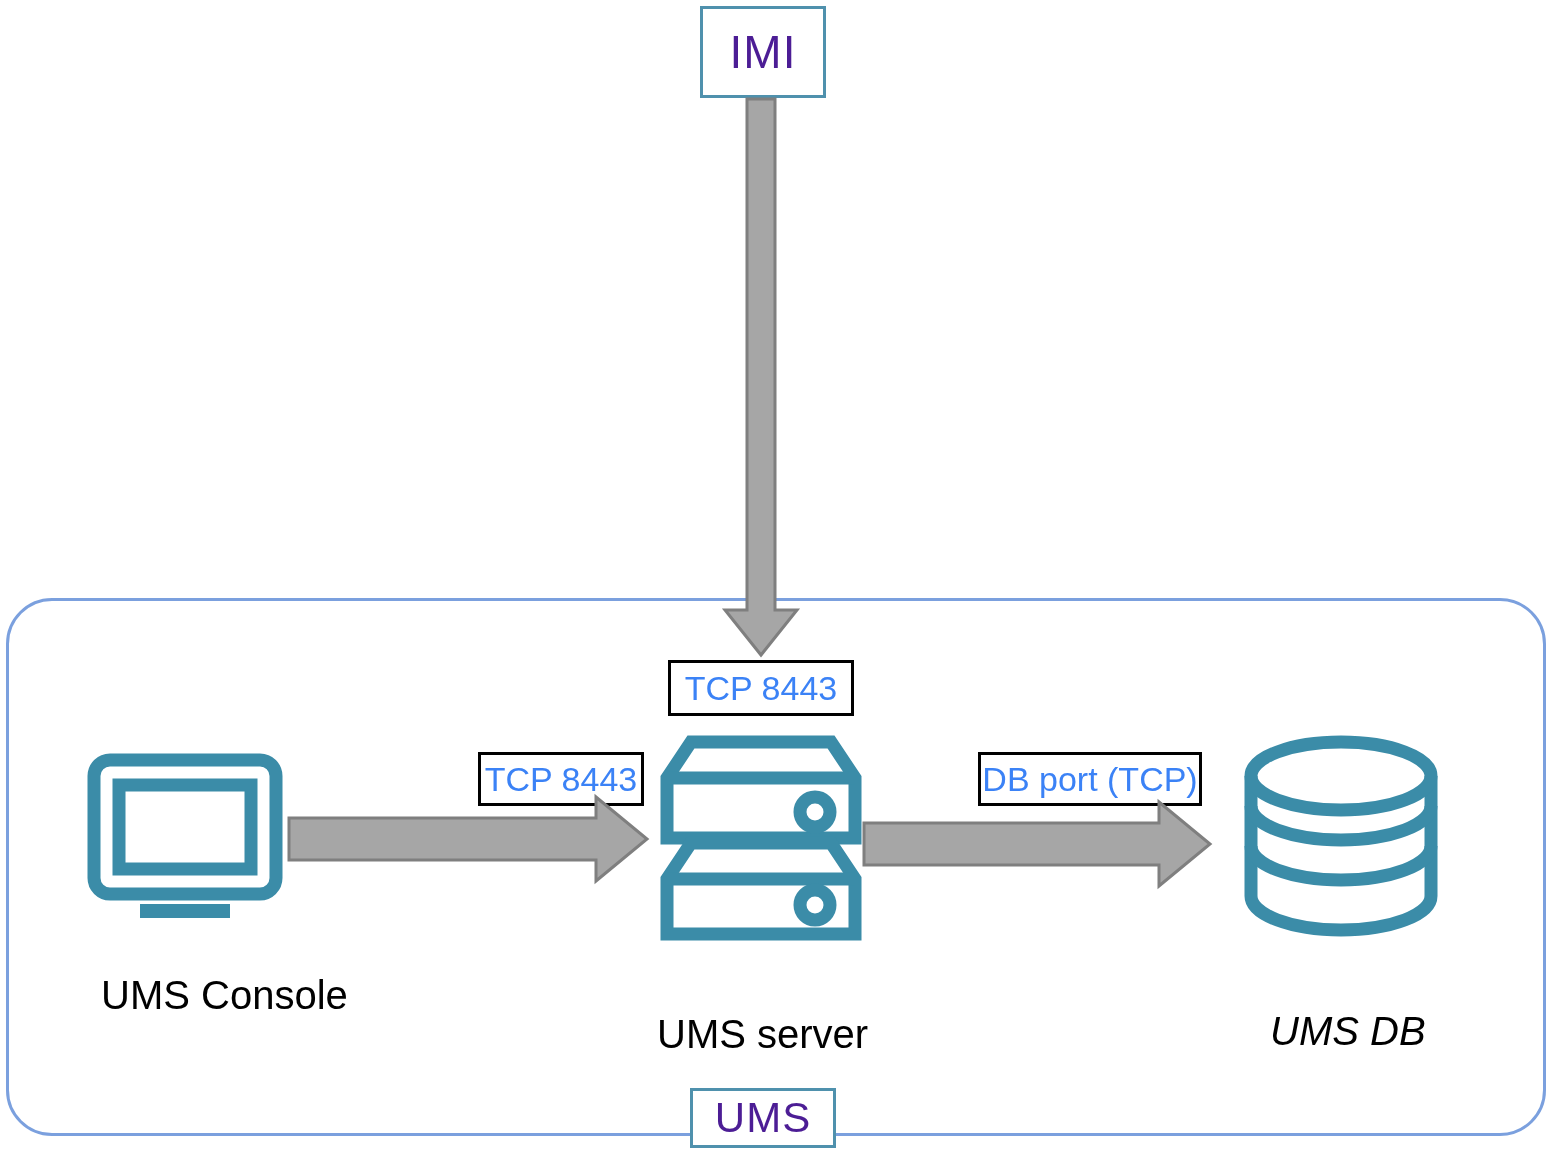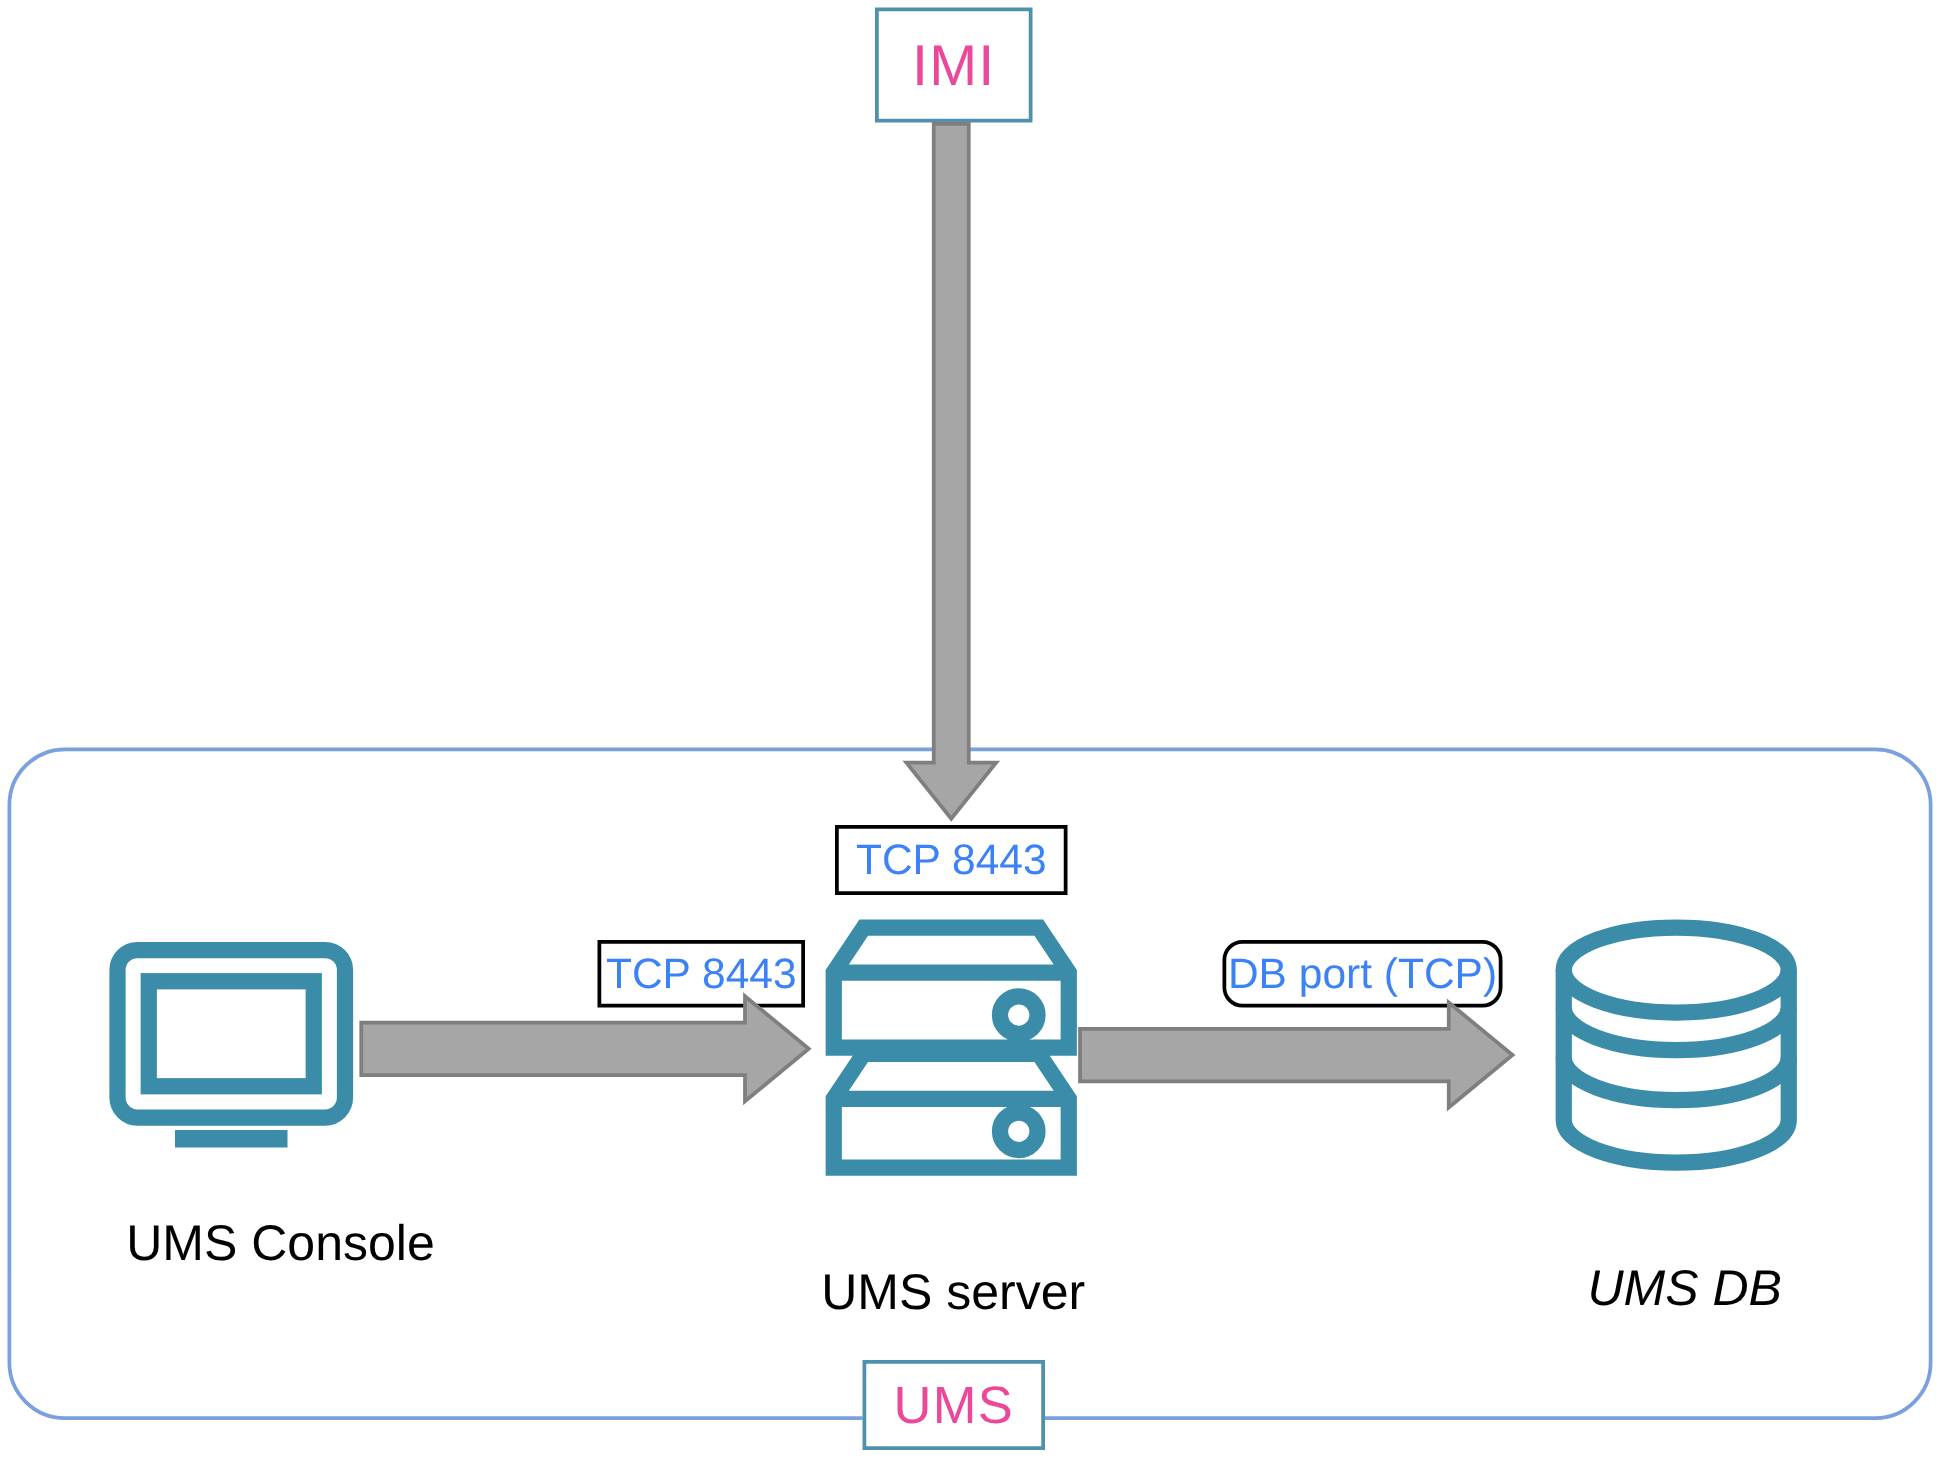--- a/index.html
+++ b/index.html
@@ -35,58 +35,58 @@
 
   
   .tagbox {
     position: absolute;
     box-sizing: border-box;
     background: #ffffff;
     border: 3px solid #4f91ad;
     display: flex;
     align-items: center;
     justify-content: center;
-    color: #ec4899;
+    color: #4c1d95;
     font-size: 46px;
     font-weight: 400;
     letter-spacing: 1px;
     line-height: 1;
   }
   .tagbox.imi {
     left: 700px;
     top: 6px;
     width: 126px;
     height: 92px;
   }
   .tagbox.ums {
     left: 690px;
     top: 1088px;
     width: 146px;
-    height: 72px;
+    height: 60px;
     font-size: 42px;
   }
 
   
   .portlabel {
     position: absolute;
     box-sizing: border-box;
     background: #ffffff;
     border: 3px solid #000000;
     color: #3b82f6;
     font-size: 34px;
     display: flex;
     align-items: center;
     justify-content: center;
     white-space: nowrap;
     padding: 0 4px;
     line-height: 1;
   }
   .portlabel.top-center  { left: 668px; top: 660px; width: 186px; height: 56px; }
   .portlabel.left-mid    { left: 478px; top: 752px; width: 166px; height: 54px; }
-  .portlabel.right-mid   { left: 978px; top: 752px; width: 224px; height: 54px; border-radius: 16px; }
+  .portlabel.right-mid   { left: 978px; top: 752px; width: 224px; height: 54px; }
 
   
   .nodelabel {
     position: absolute;
     color: #000000;
     font-size: 40px;
     line-height: 1;
     white-space: nowrap;
   }
   .nodelabel.console { left: 74px;   top: 975px; margin-left: 27px; }

